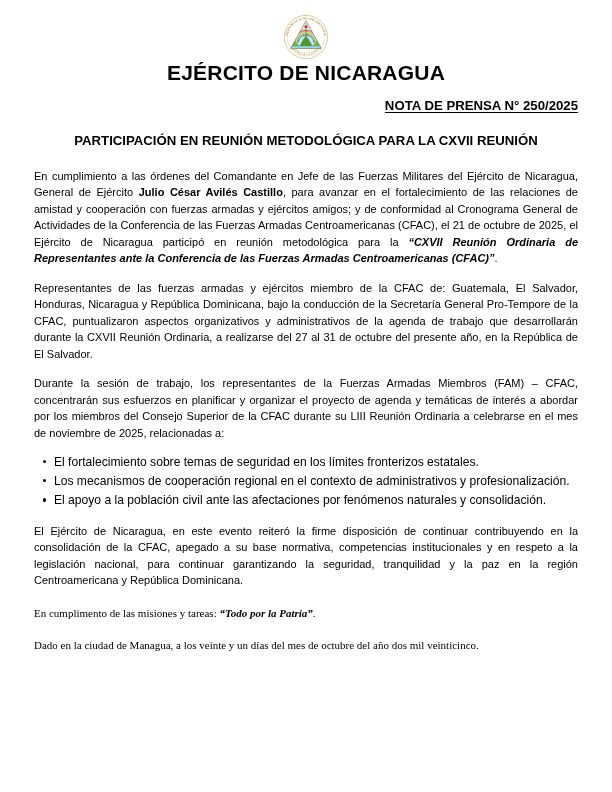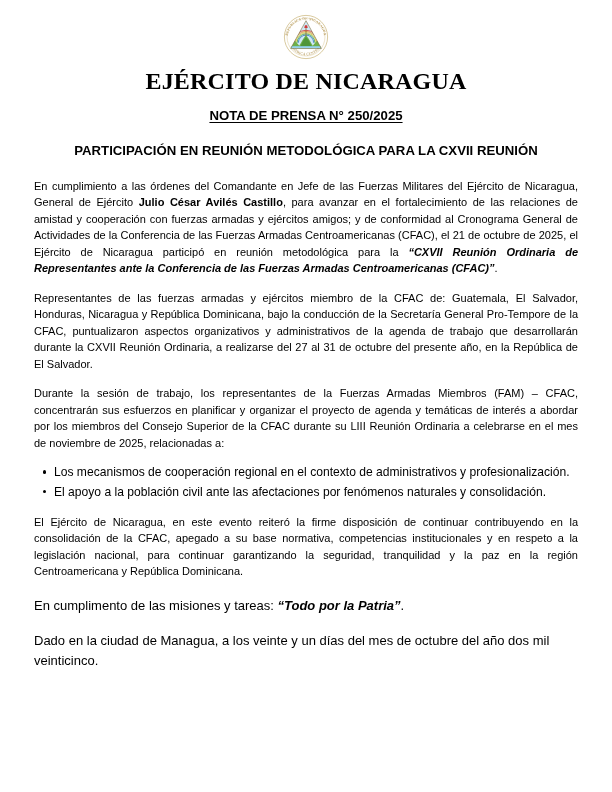--- a/index.html
+++ b/index.html
@@ -31,29 +31,27 @@
   }
   .emblem {
     width: 48px;
     height: 48px;
     position: relative;
   }
 
   
   .org-title {
     text-align: center;
-    font-size: 24px;
+    font-size: 21px;
     font-weight: bold;
     letter-spacing: 0.2px;
-    margin-top: 7px;
     line-height: 1.1;
-    font-family: Liberation Serif, serif;
   }
   .nota-line {
-    text-align: center;
+    text-align: right;
     margin-top: 12px;
   }
   .nota-line .nota {
     font-size: 13.2px;
     font-weight: bold;
     text-decoration: underline;
     text-underline-offset: 2px;
   }
   .subject {
     text-align: center;
@@ -100,23 +98,24 @@
     position: absolute;
     left: 9px;
     top: 7px;
     width: 3.2px;
     height: 3.2px;
     background: #000;
     border-radius: 50%;
   }
 
   .closing-line {
-    font-size: 13px;
+    font-size: 11px;
     line-height: 1.5;
     margin: 16px 0 13px 0;
+    font-family: Liberation Serif, serif;
   }
 </style>
 </head>
 <body>
 
 <div class="page">
 
   <div class="emblem-wrap">
     <div class="emblem">
       <svg viewBox="0 0 100 100" width="48" height="48" aria-hidden="true">
@@ -178,20 +177,21 @@
 
   <div class="body-area">
 
     <p class="para"><span>En cumplimiento a las órdenes del Comandante en Jefe de las Fuerzas Militares del Ejército de Nicaragua, General de Ejército </span><b>Julio César Avilés Castillo</b><span>, para avanzar en el fortalecimiento de las relaciones de amistad y cooperación con fuerzas armadas y ejércitos amigos; y de conformidad al Cronograma General de Actividades de la Conferencia de las Fuerzas Armadas Centroamericanas (CFAC), el 21 de octubre de 2025, el Ejército de Nicaragua participó en reunión metodológica para la </span><i class="bi">“CXVII Reunión Ordinaria de Representantes ante la Conferencia de las Fuerzas Armadas Centroamericanas (CFAC)”</i><span>.</span></p>
 
     <p class="para">Representantes de las fuerzas armadas y ejércitos miembro de la CFAC de: Guatemala, El Salvador, Honduras, Nicaragua y República Dominicana, bajo la conducción de la Secretaría General Pro-Tempore de la CFAC, puntualizaron aspectos organizativos y administrativos de la agenda de trabajo que desarrollarán durante la CXVII Reunión Ordinaria, a realizarse del 27 al 31 de octubre del presente año, en la República de El Salvador.</p>
 
     <p class="para tight">Durante la sesión de trabajo, los representantes de la Fuerzas Armadas Miembros (FAM) – CFAC, concentrarán sus esfuerzos en planificar y organizar el proyecto de agenda y temáticas de interés a abordar por los miembros del Consejo Superior de la CFAC durante su LIII Reunión Ordinaria a celebrarse en el mes de noviembre de 2025, relacionadas a:</p>
 
     <ul class="bullets">
+      <li>El fortalecimiento sobre temas de seguridad en los límites fronterizos estatales.</li>
       <li>Los mecanismos de cooperación regional en el contexto de administrativos y profesionalización.</li>
       <li>El apoyo a la población civil ante las afectaciones por fenómenos naturales y consolidación.</li>
     </ul>
 
     <p class="para">El Ejército de Nicaragua, en este evento reiteró la firme disposición de continuar contribuyendo en la consolidación de la CFAC, apegado a su base normativa, competencias institucionales y en respeto a la legislación nacional, para continuar garantizando la seguridad, tranquilidad y la paz en la región Centroamericana y República Dominicana.</p>
 
     <p class="closing-line"><span>En cumplimento de las misiones y tareas: </span><i class="bi">“Todo por la Patria”</i><span>.</span></p>
 
 
     <p class="closing-line">Dado en la ciudad de Managua, a los veinte y un días del mes de octubre del año dos mil veinticinco.</p>

